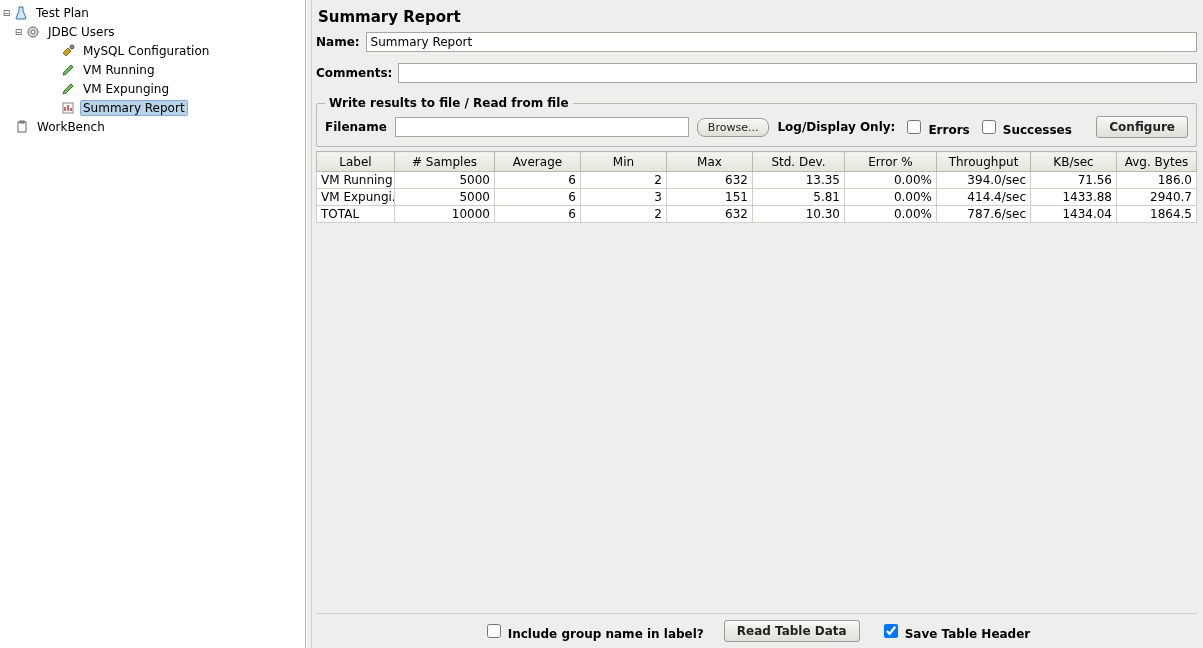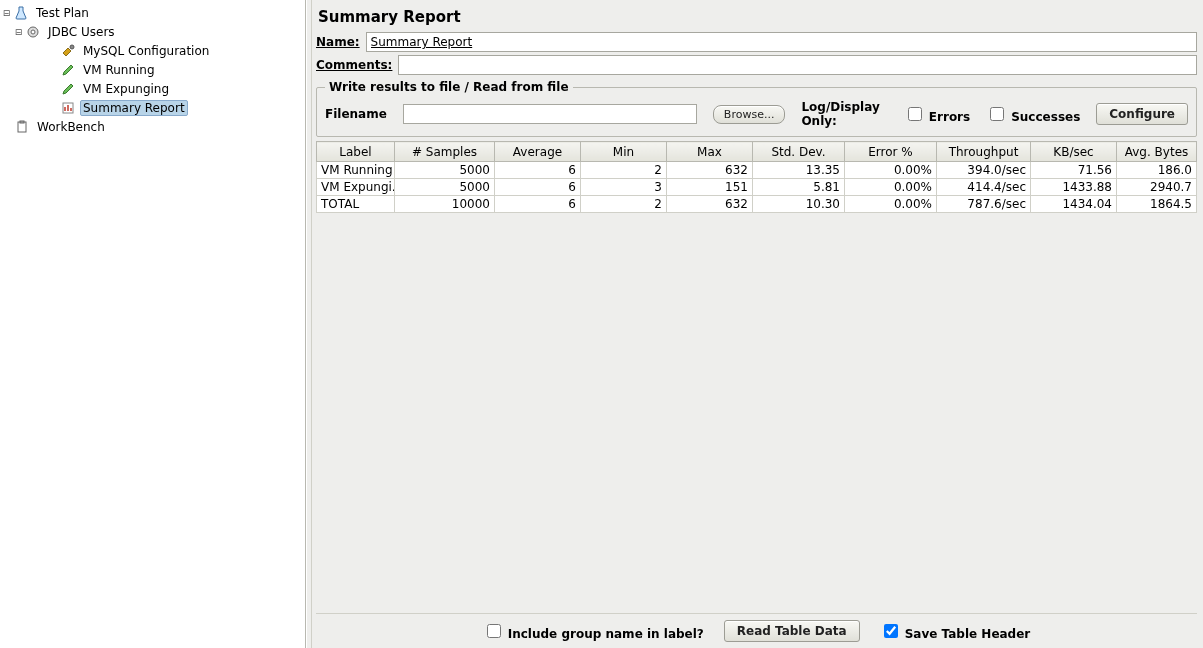--- a/index.html
+++ b/index.html
@@ -76,22 +76,21 @@
   padding: 4px 6px 4px 4px;
 }
 .panel-title {
   font-size: 15px;
   font-weight: bold;
   padding: 4px 2px 6px 2px;
 }
 .form-row {
   display: flex;
   align-items: center;
-  margin-bottom: 3px;
-  text-decoration: underline;
+  margin-bottom: 11px;
 }
 .form-label {
   font-weight: bold;
   padding-right: 6px;
   white-space: nowrap;
 }
 input[type=text].field {
   flex: 1;
   height: 20px;
   border: 1px solid #a7a79f;
@@ -106,21 +105,21 @@
   margin: 2px 0 4px 0;
   padding: 6px 8px 8px 8px;
 }
 fieldset.group legend {
   font-weight: bold;
   padding: 0 4px;
 }
 .group-inner {
   display: flex;
   align-items: center;
-  gap: 16px;
+  gap: 8px;
 }
 .btn {
   background: linear-gradient(#f8f8f4,#e0e0d8);
   border: 1px solid #9c9c94;
   border-radius: 3px;
   padding: 3px 12px;
   font-family: inherit;
   font-size: 12px;
   font-weight: bold;
   color: #222;

